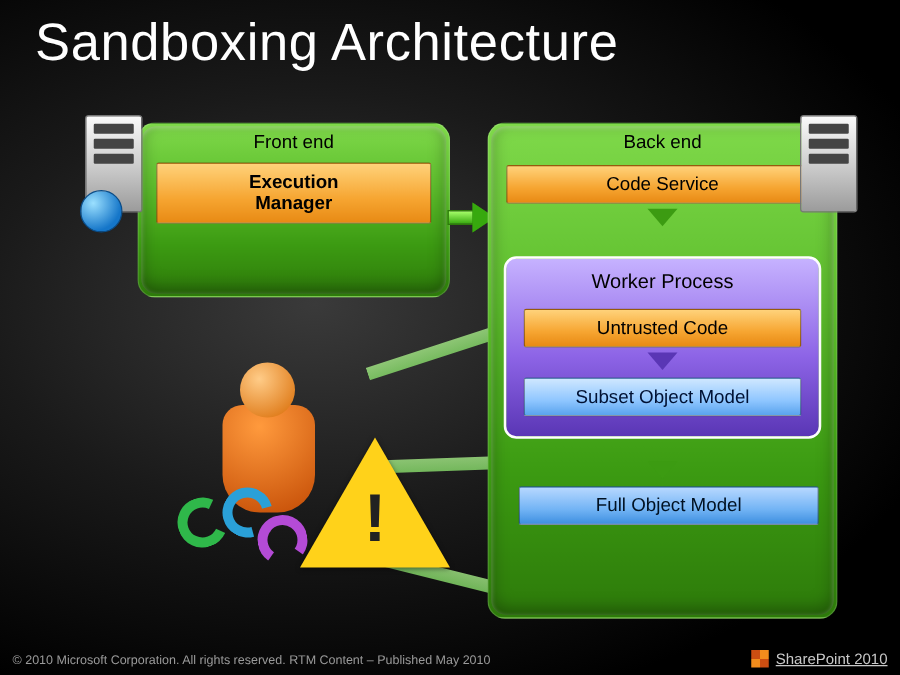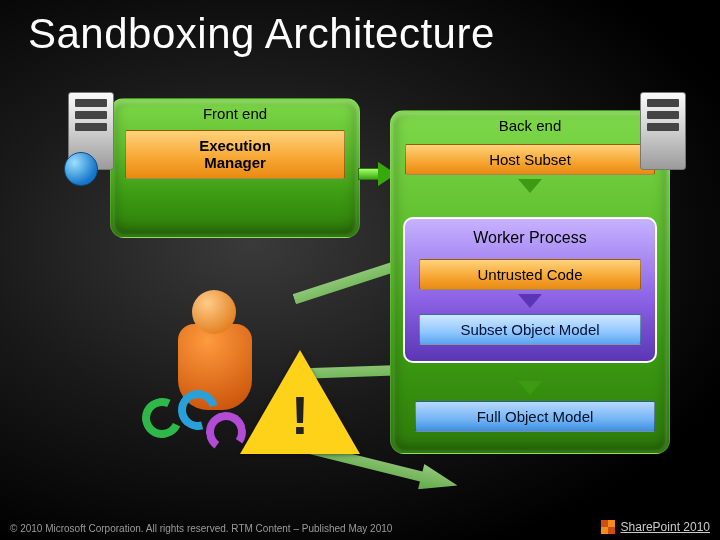--- a/index.html
+++ b/index.html
@@ -21,21 +21,21 @@
     background: linear-gradient(180deg, #7fd94a 0%, #5fbf2e 35%, #3c9b12 70%, #2d7a0a 100%);
     border: 1px solid rgba(255,255,255,.15);
   }
   .panel::before {
     content: ""; position: absolute; inset: 2px;
     border-radius: 12px;
     box-shadow: inset 0 1px 4px rgba(255,255,255,.35), inset 0 -4px 14px rgba(0,0,0,.35);
     pointer-events: none;
   }
   .front { left: 70px; top: 8px; width: 250px; height: 140px; }
-  .back  { left: 350px; top: 20px; width: 280px; height: 344px; }
+  .back  { left: 350px; top: 8px; width: 280px; height: 397px; }
 
   .panel-title {
     color:#000; background:rgba(255,255,255,0);
     font-size: 15px; font-weight: 400;
     text-align:center; padding: 6px 0 4px;
   }
 
   .box {
     position: relative;
     margin: 6px 14px;
@@ -157,21 +157,21 @@
 Manager</div>
   </div>
 
   <div class="harrow">
     <div class="shaft"></div>
       <div class="head"></div>
   </div>
 
   <div class="panel back">
     <div class="panel-title">Back end</div>
-    <div class="box orange">Host Subset</div>
+    <div class="box orange">Code Service</div>
     <div class="varrow"></div>
 
     <div class="worker">
       <div class="worker-title">Worker Process</div>
       <div class="box orange">Untrusted Code</div>
       <div class="varrow" style="border-top-color:#5a36b5"></div>
       <div class="box blue">Subset Object Model</div>
     </div>
 
     <div class="varrow"></div>

